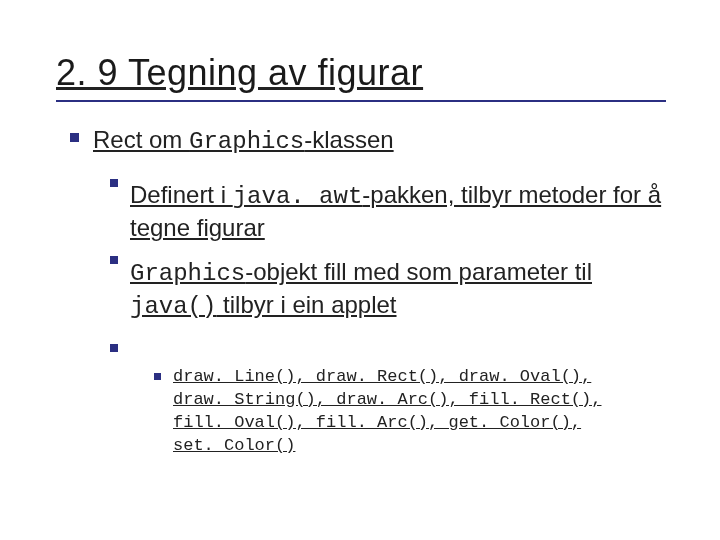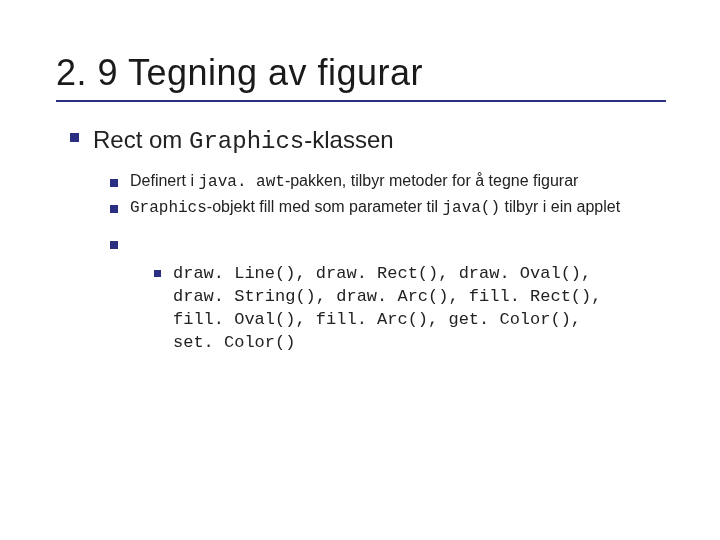--- a/index.html
+++ b/index.html
@@ -9,20 +9,21 @@
     height: 540px;
     background: #ffffff;
     font-family: Verdana, Geneva, sans-serif;
     color: #222;
   }
   .slide {
     box-sizing: border-box;
     width: 720px;
     height: 540px;
     padding: 52px 50px 0 70px;
+    text-decoration: underline;
   }
   .title {
     font-size: 36px;
     font-weight: 400;
     letter-spacing: 0.5px;
     margin: 0 0 6px -14px;
     color: #1a1a1a;
   }
   .underline {
     height: 2px;
@@ -63,22 +64,23 @@
     width: 7px;
     height: 7px;
     margin-top: 7px;
     margin-right: 12px;
   }
   .text1 {
     font-size: 24px;
     line-height: 1.3;
   }
   .text2 {
-    font-size: 16px;
+    font-size: 24px;
     line-height: 1.3;
+    margin-top: 8px;
   }
   .text3 {
     font-size: 17px;
     line-height: 1.35;
     max-width: 440px;
   }
   .mono {
     font-family: "Courier New", Courier, monospace;
   }
   .gap-sm { margin-top: 4px; }

